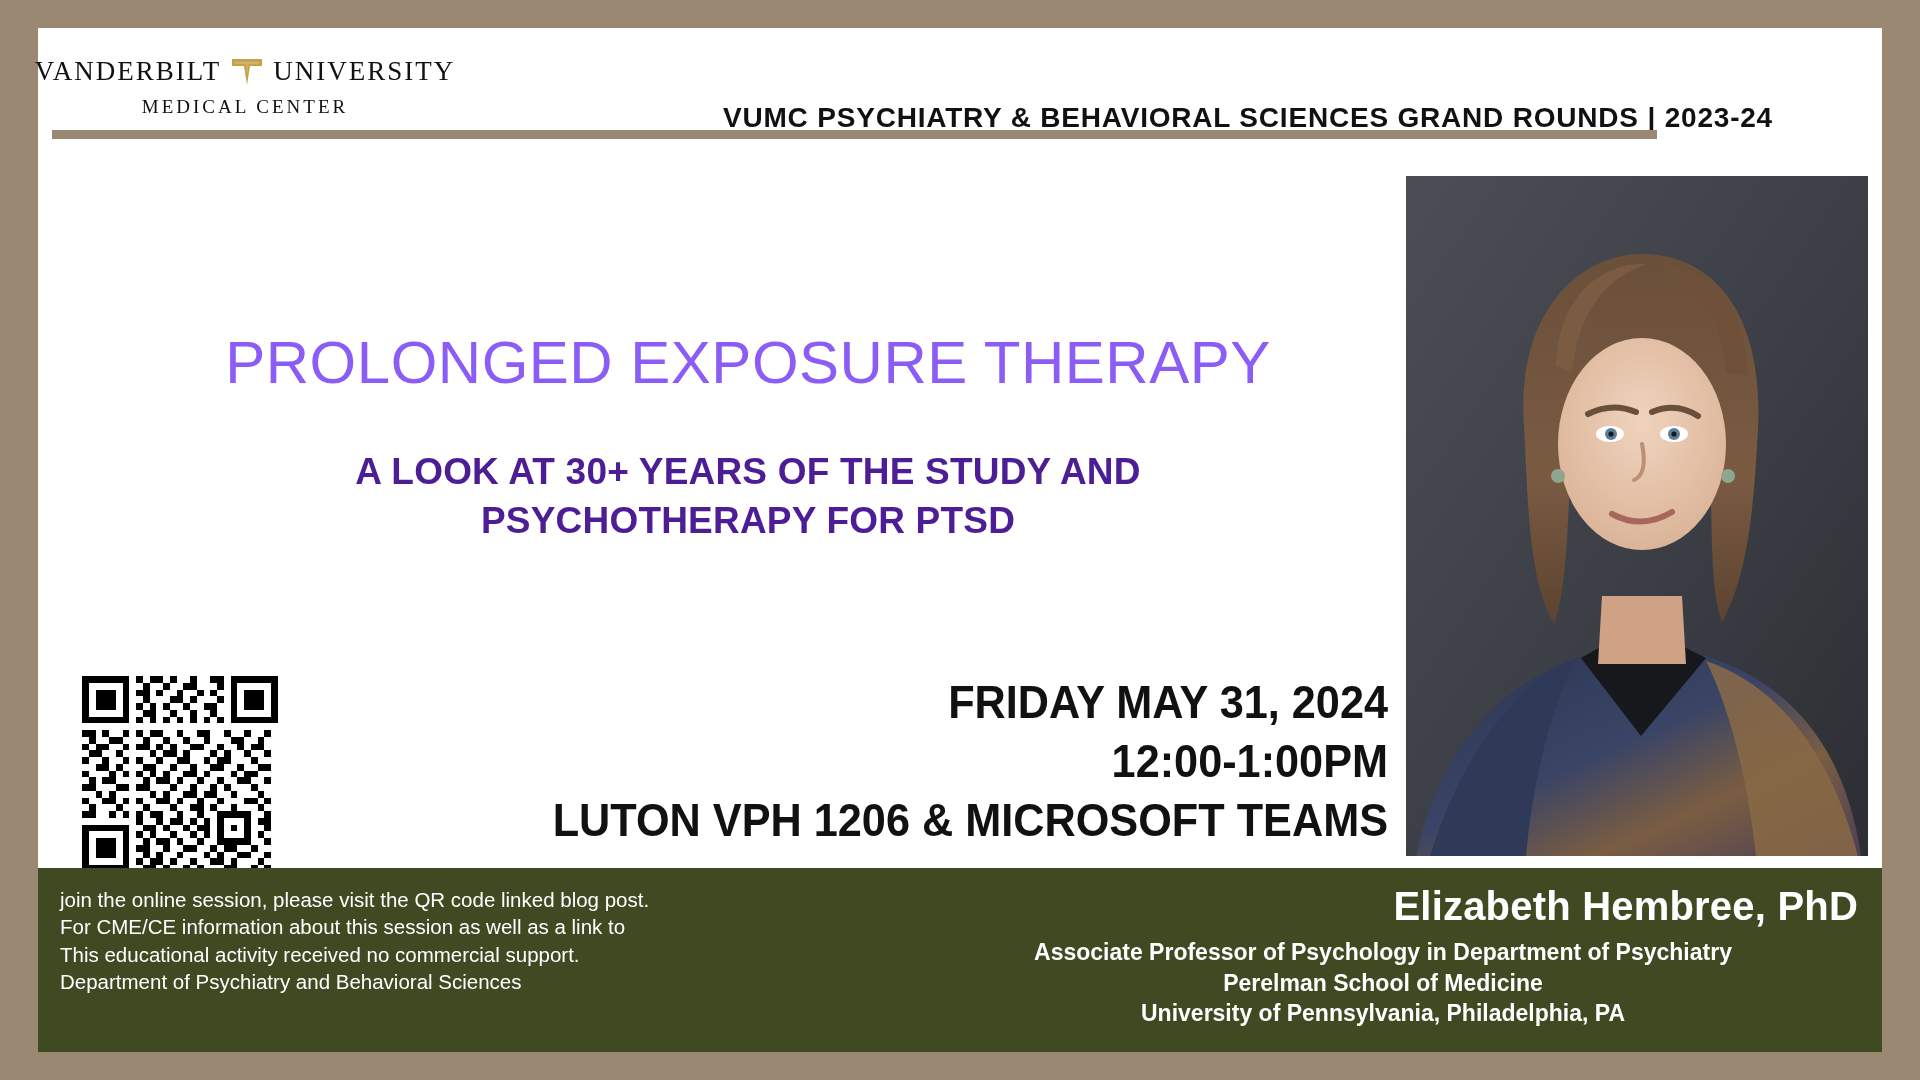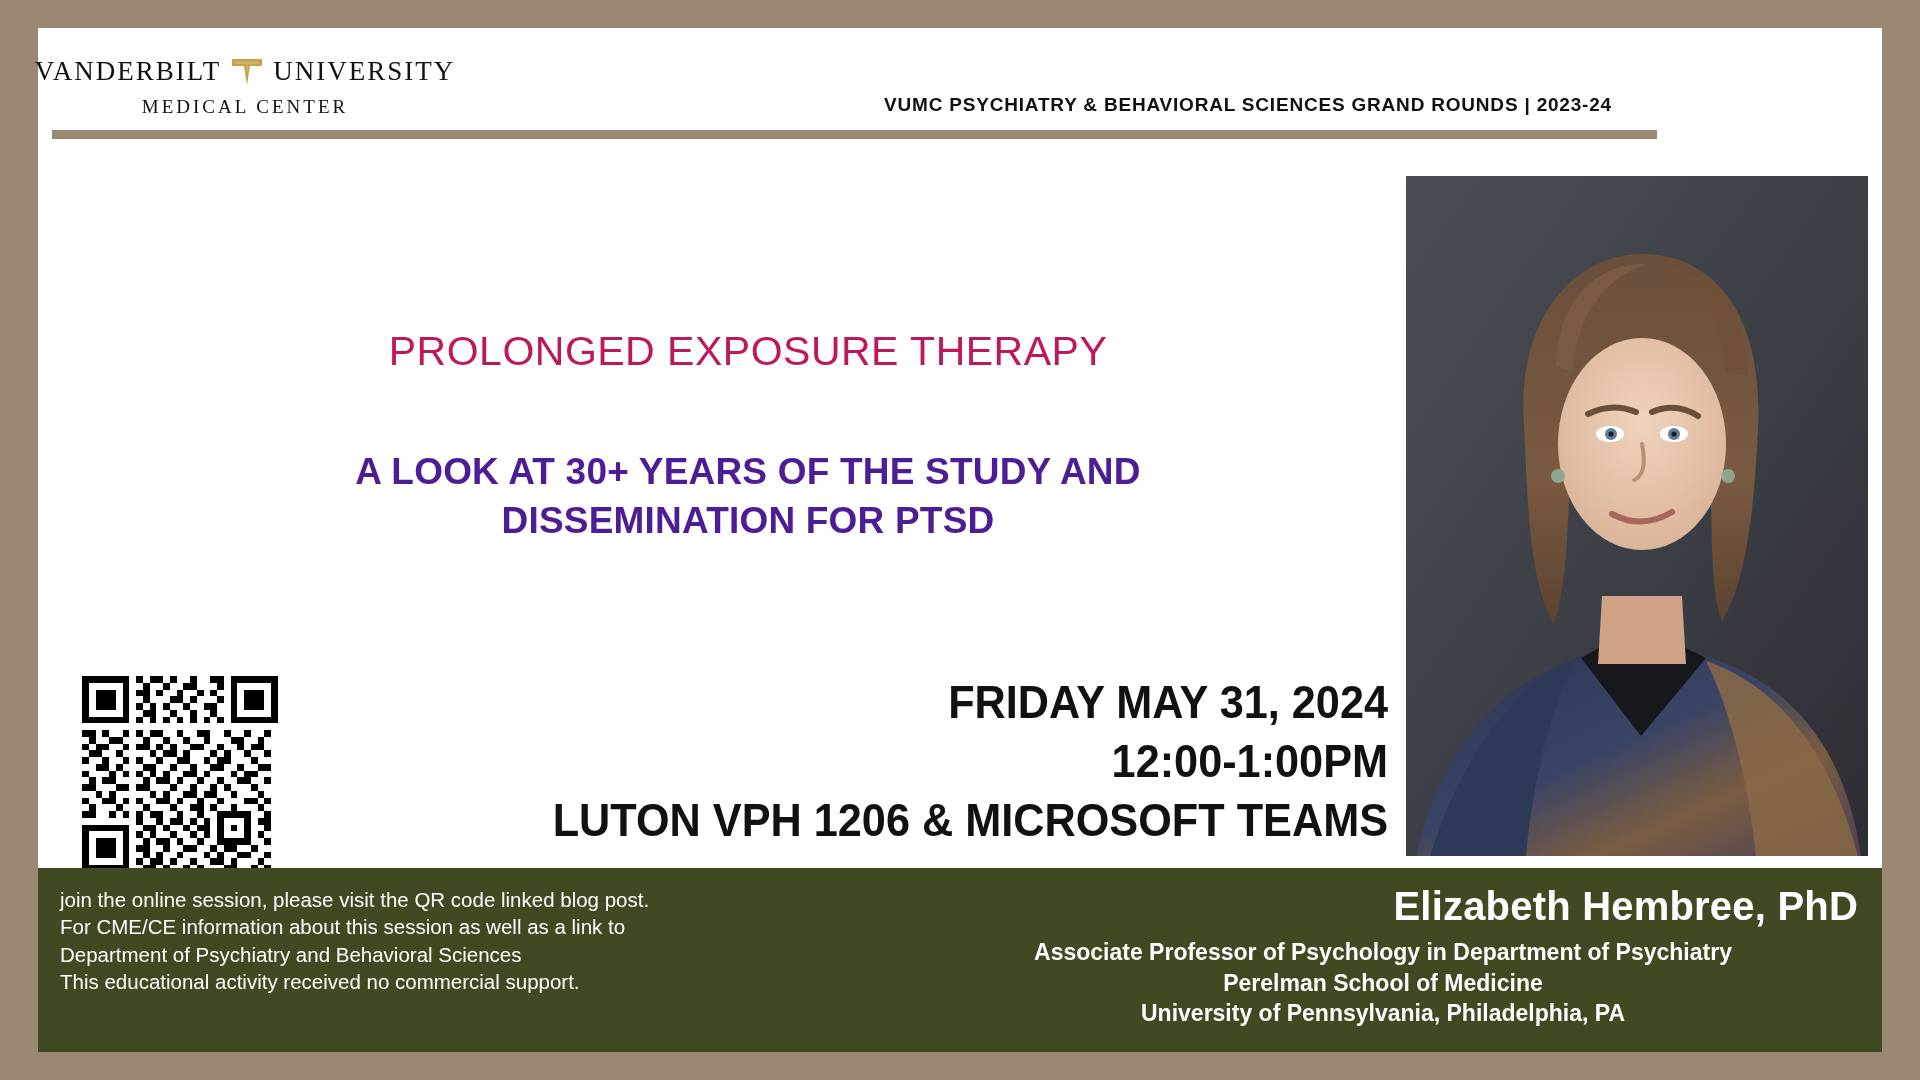--- a/index.html
+++ b/index.html
@@ -67,24 +67,24 @@
     font-family: Liberation Serif, serif;
     font-size: 19px;
     letter-spacing: 3.0px;
     color: #111111;
     margin-top: 9px;
   }
 
   .header-title {
     position: absolute;
     left: 600px;
-    top: 66px;
+    top: 74px;
     width: 1220px;
     text-align: center;
-    font-size: 19px;
+    font-size: 28px;
     font-weight: bold;
     letter-spacing: 0.8px;
     color: #111111;
     white-space: nowrap;
   }
 
   .header-rule {
     position: absolute;
     left: 14px;
     top: 102px;
@@ -93,24 +93,24 @@
     background: #9a8873;
   }
 
   
   .talk-title {
     position: absolute;
     left: 60px;
     top: 300px;
     width: 1300px;
     text-align: center;
-    font-size: 41px;
+    font-size: 60px;
     font-weight: normal;
     letter-spacing: 0.5px;
-    color: #be185d;
+    color: #8b5cf6;
     white-space: nowrap;
   }
 
   .talk-subtitle {
     position: absolute;
     left: 140px;
     top: 420px;
     width: 1140px;
     text-align: center;
     font-size: 37px;
@@ -222,21 +222,21 @@
       </div>
 
       <div class="header-title">VUMC PSYCHIATRY &amp; BEHAVIORAL SCIENCES GRAND ROUNDS | 2023-24</div>
       <div class="header-rule"></div>
     </div>
 
     <div class="talk-title">PROLONGED EXPOSURE THERAPY</div>
 
     <div class="talk-subtitle">
       <div>A LOOK AT 30+ YEARS OF THE STUDY AND</div>
-      <div>DISSEMINATION FOR PTSD</div>
+      <div>PSYCHOTHERAPY FOR PTSD</div>
     </div>
 
     <div class="details">
       <div>FRIDAY MAY 31, 2024</div>
       <div>12:00-1:00PM</div>
       <div>LUTON VPH 1206  &amp; MICROSOFT TEAMS</div>
     </div>
 
     <div class="photo">
       <svg width="462" height="680" viewBox="0 0 462 680">
@@ -526,22 +526,22 @@
             <rect x="25" y="28" width="1" height="1"></rect>
           <rect x="27" y="28" width="1" height="1"></rect>
         </g>
       </svg>
     </div>
 
     <div class="footer">
       <div class="footer-left">
         <div>join the online session, please visit the QR code linked blog post.</div>
         <div>For CME/CE information about this session as well as a link to</div>
+        <div>This educational activity received no commercial support.</div>
         <div>Department of Psychiatry and Behavioral Sciences</div>
-        <div>This educational activity received no commercial support.</div>
       </div>
 
       <div class="footer-right">
         <div class="speaker-name">Elizabeth Hembree, PhD</div>
         <div class="speaker-lines">
           <div class="speaker-line">Associate Professor of Psychology in Department of Psychiatry</div>
           <div class="speaker-line">Perelman School of Medicine</div>
           <div class="speaker-line">University of Pennsylvania, Philadelphia, PA</div>
         </div>
       </div>

